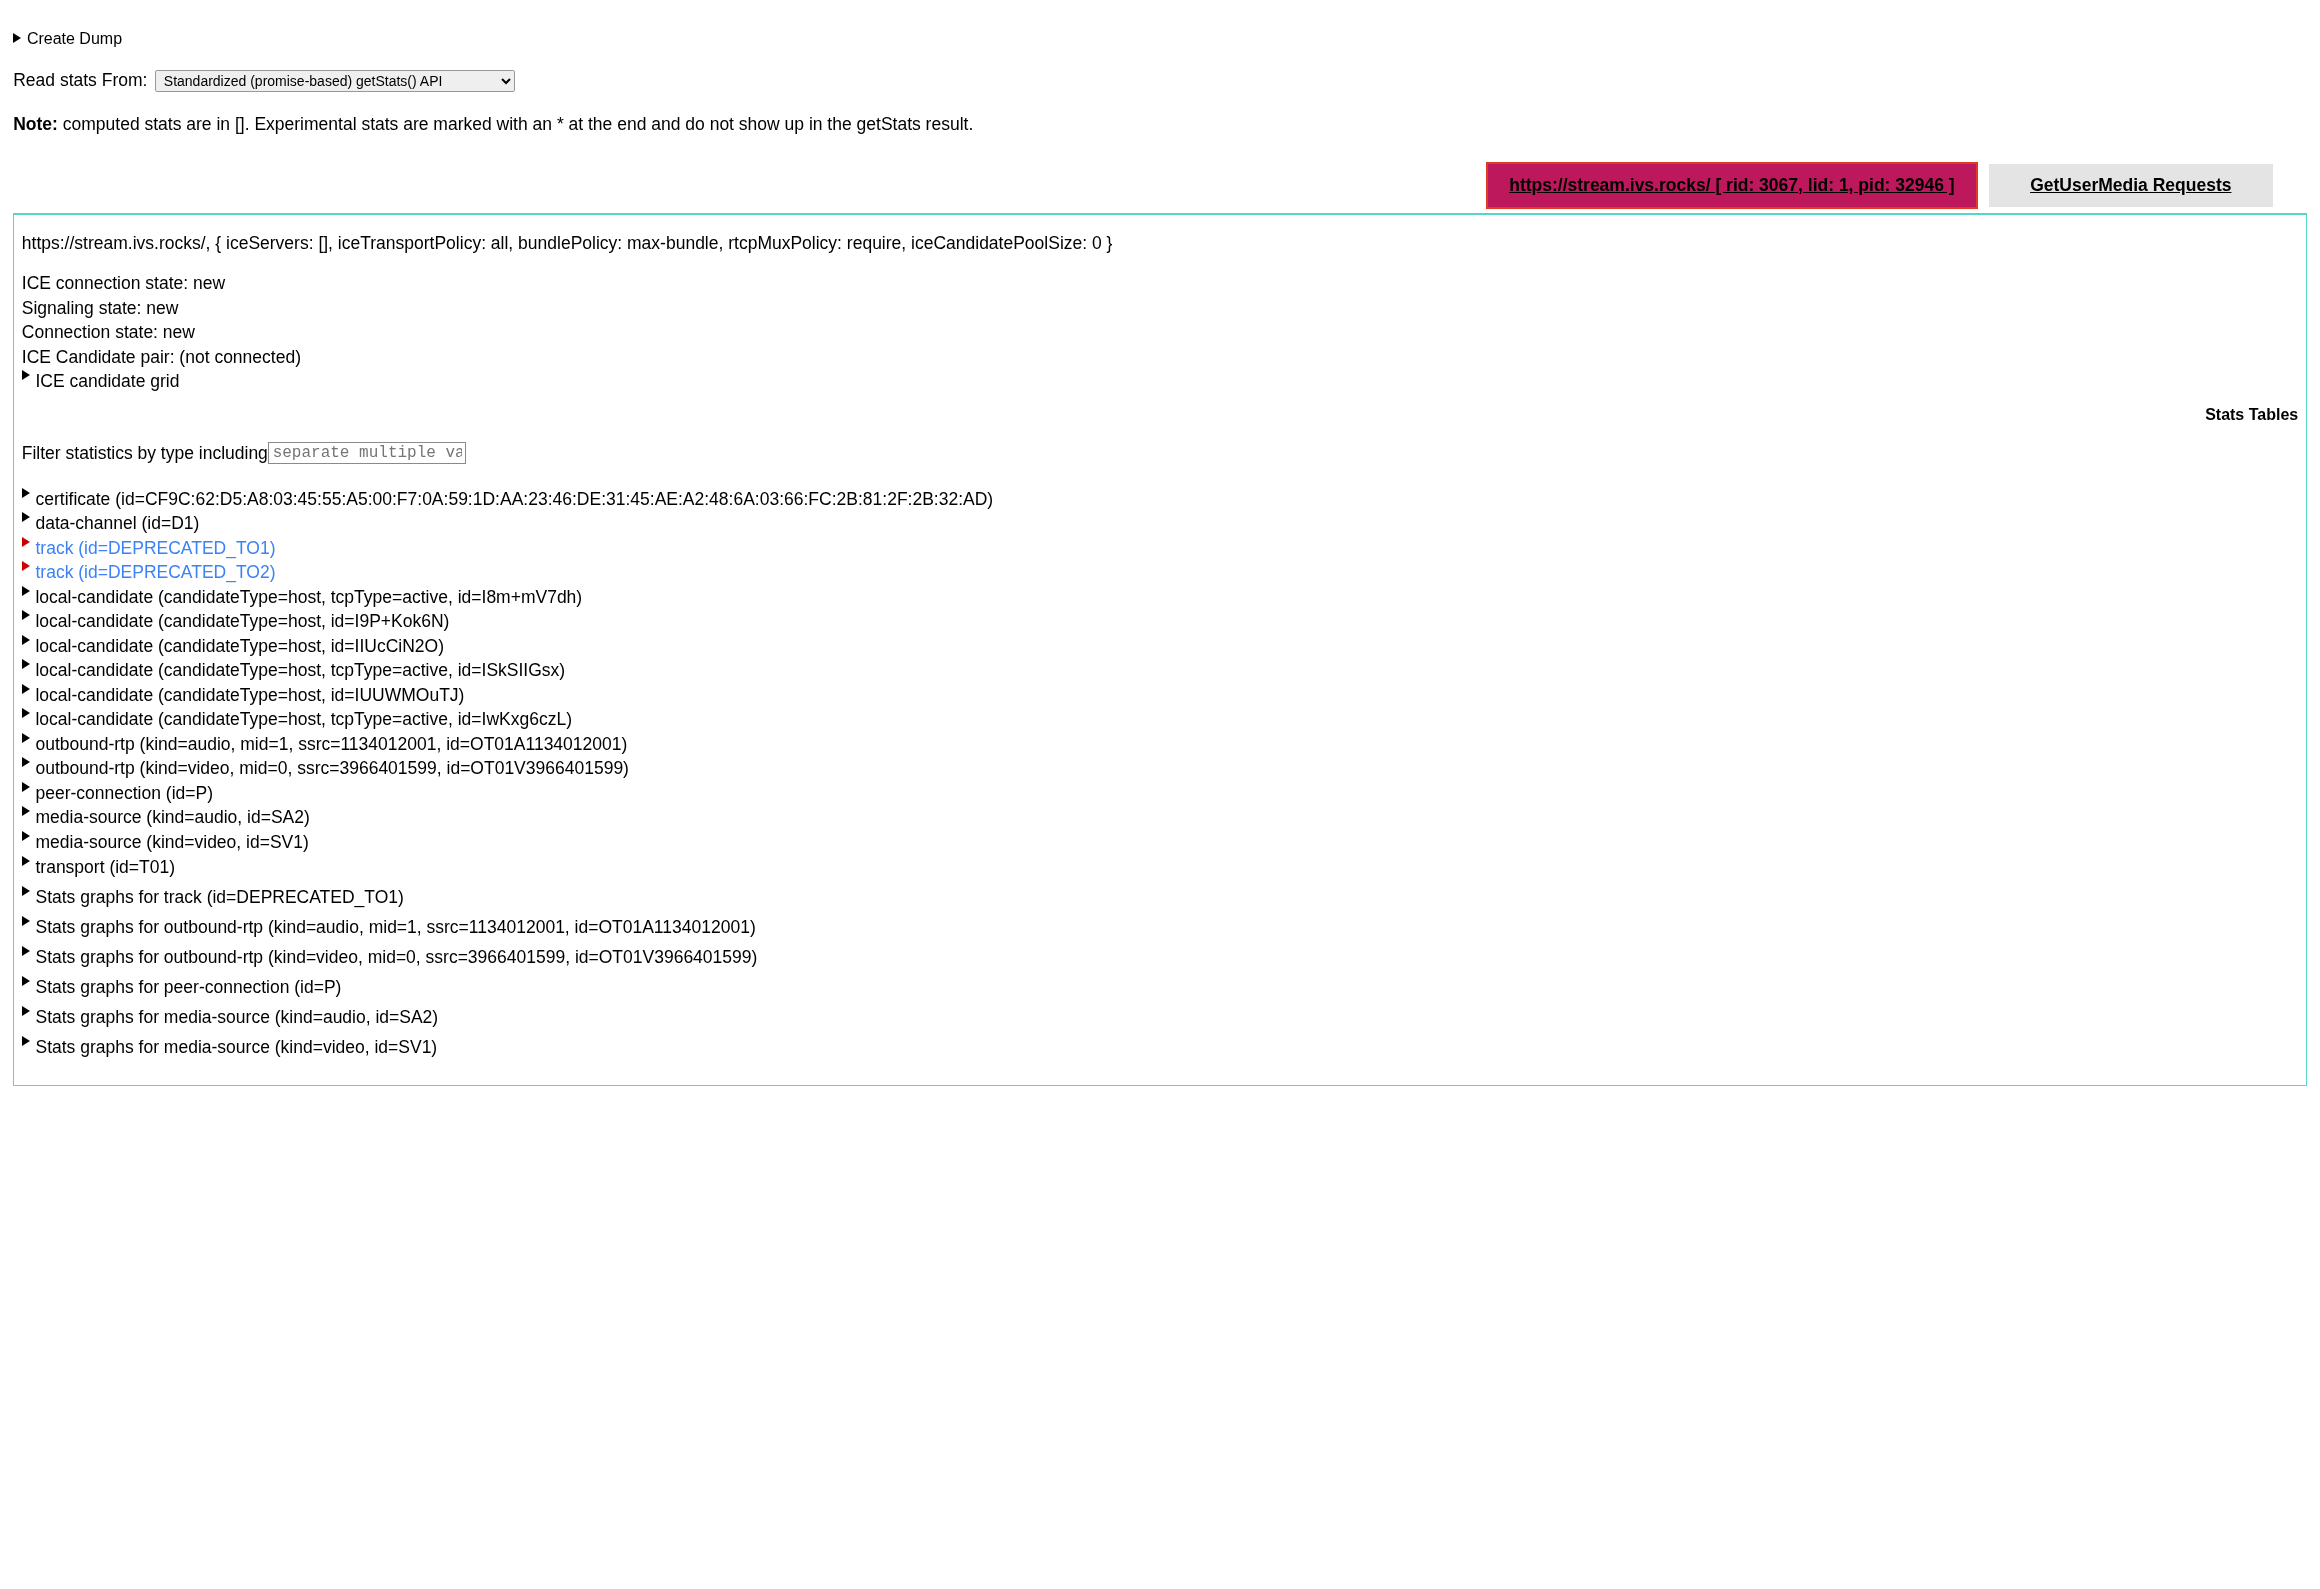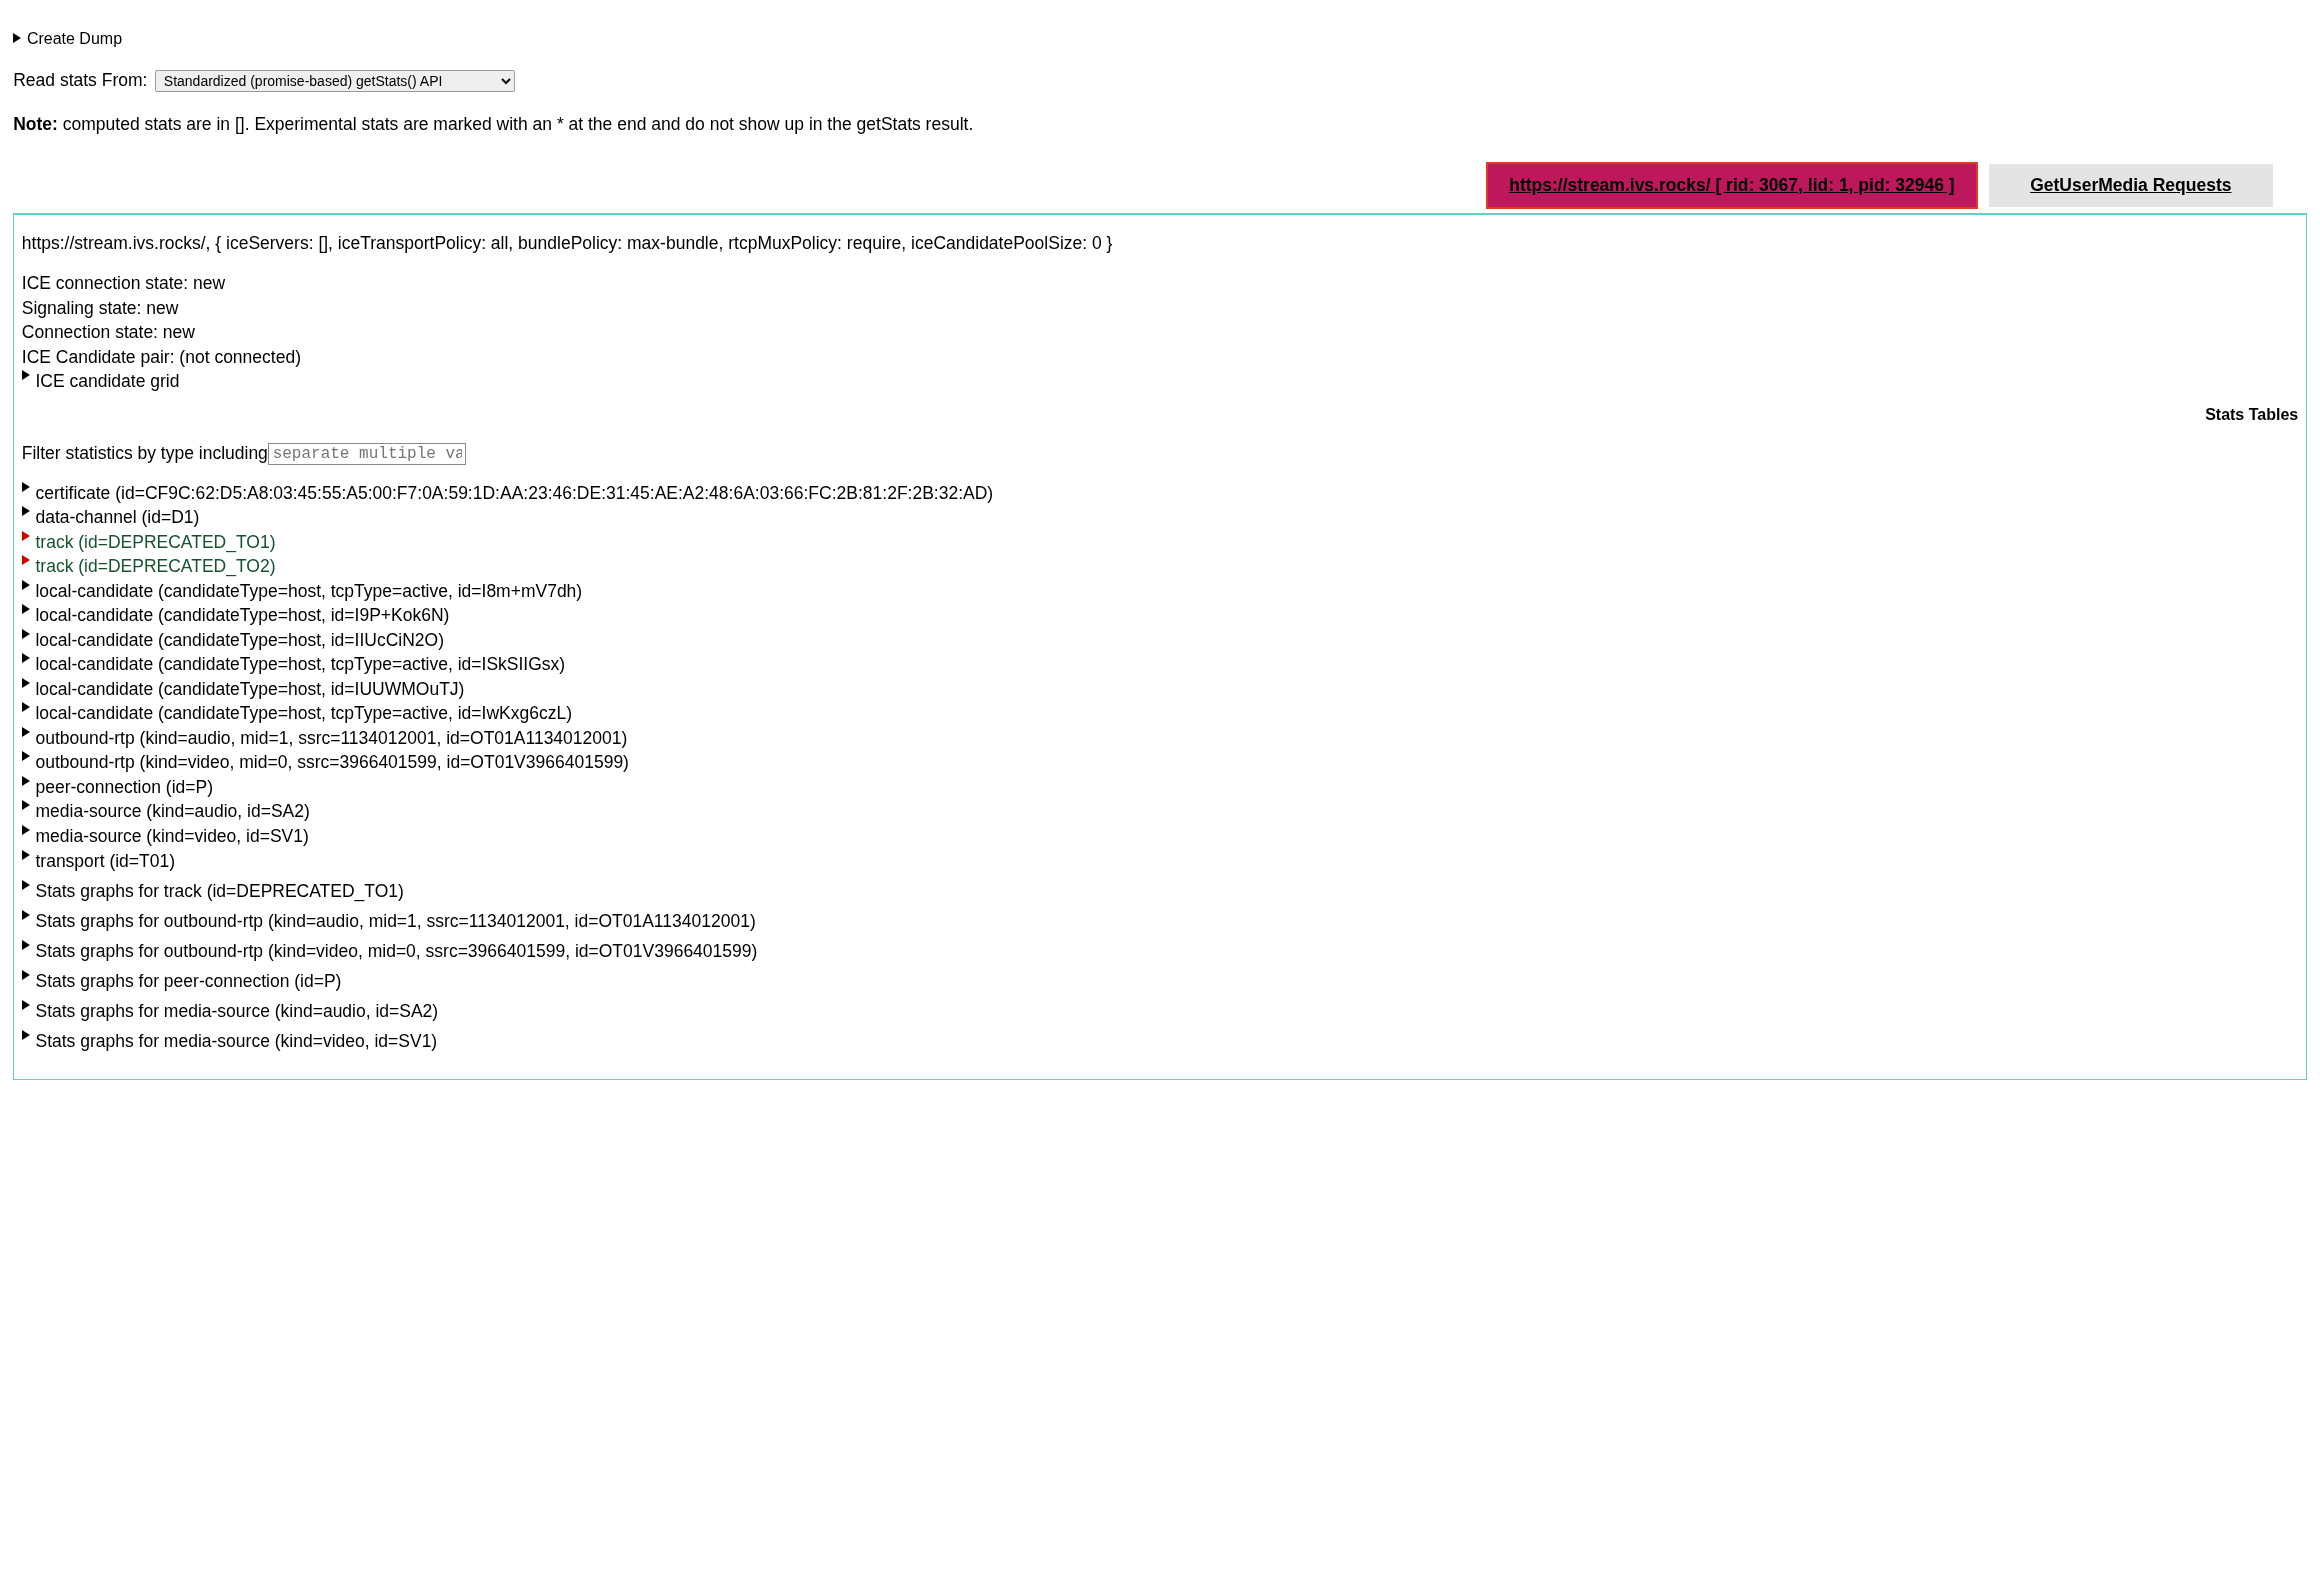--- a/index.html
+++ b/index.html
@@ -15,25 +15,25 @@
 
 .tabs{display:flex;justify-content:flex-end;gap:13.2px;margin:0 34px 0 0}
 .tab{padding:9.5px 21px;text-align:center;font-weight:700;text-decoration:underline;min-width:284px;box-sizing:border-box;display:flex;align-items:center;justify-content:center}
 .tab-active{background:#be185d;outline:2.8px solid #e03a25;outline-offset:0}
 .tab-inactive{background:#e4e4e4}
 
 .panel{border:1.9px solid #56d6c6;border-top-width:2.8px;margin-top:5.7px;padding:17px 7.6px 24.6px 7.6px}
 .config-line{margin-bottom:17px}
 .state-lines .row{margin:0.9px 0}
 .stats-title{font-weight:700;text-align:right;margin:9.5px 0 17px 0;font-size:16px}
-.filter-row{display:flex;align-items:center;gap:0;margin-bottom:16px}
+.filter-row{display:flex;align-items:flex-start;gap:0;margin-bottom:22px}
 input.filter-input{font-family:Liberation Mono, monospace;font-size:16px;padding:0.9px 3.8px;border:0.9px solid #8a8a8a;width:189px}
 .entry{display:flex;align-items:flex-start;cursor:pointer;margin:0.9px 0}
 .entry .txt{flex:1}
-.entry.deprecated .txt{color:#14532d}
+.entry.deprecated .txt{color:#3b82f6}
 .gap{height:4.7px}
 </style>
 </head>
 <body>
 
 <div class="create-dump row">
   <span class="caret"></span>
   <span>Create Dump</span>
 </div>
 

